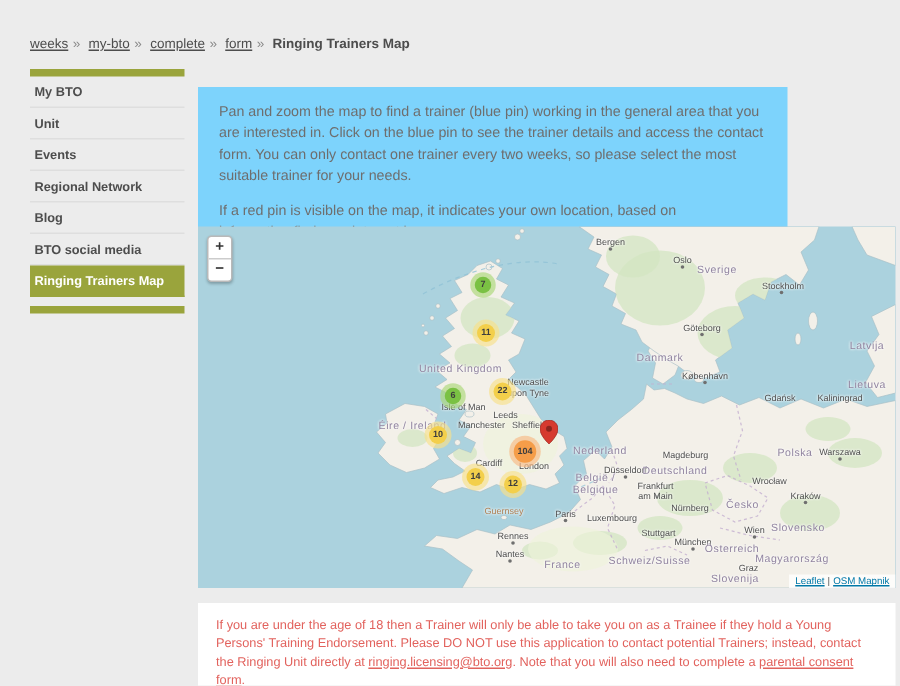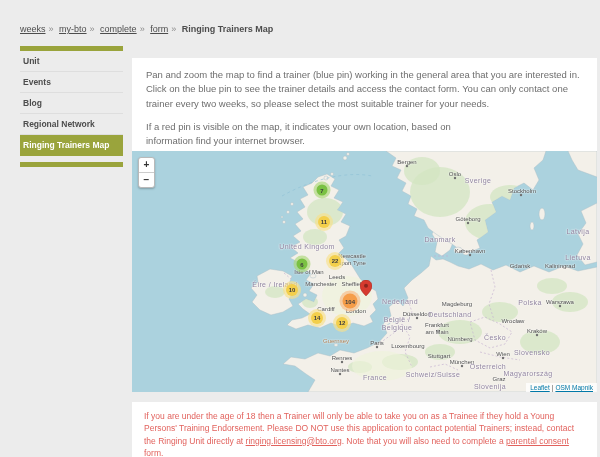--- a/index.html
+++ b/index.html
@@ -23,22 +23,22 @@
 
   
   .sidebar{position:absolute;left:20px;top:46px;width:103px}
   .sb-bar{height:5px;background:var(--accent)}
   .sb-item{height:20px;line-height:20px;font-size:8.5px;font-weight:bold;color:var(--head);
            padding-left:3px;border-bottom:1px solid #dedede;cursor:pointer;white-space:nowrap;overflow:hidden}
   .sb-item.active{background:var(--accent);color:#fff;border-bottom:1px solid var(--accent)}
   .sb-gap{height:6px}
 
   
-  .intro{position:absolute;left:132px;top:58px;width:465px;box-sizing:border-box;
-         background:#ffffff;padding:10px 14px 8px}
+  .intro{position:absolute;left:132px;top:58px;width:393px;box-sizing:border-box;
+         background:#7dd3fc;padding:10px 14px 8px}
   .intro p{margin:0 0 9px;font-size:9.5px;line-height:1.5;color:var(--txt);white-space:pre-line}
   .intro p:last-child{margin-bottom:0}
 
   
   .map{position:absolute;left:132px;top:151px;width:465px;height:241px;background:var(--sea);
        overflow:hidden;cursor:grab}
   .map svg{position:absolute;left:0;top:0}
   .land{fill:var(--land);stroke:#a9bfc6;stroke-width:.45}
   .forest{fill:var(--forest);opacity:.75}
   .farm{fill:#eef3da;opacity:.6}
@@ -101,30 +101,32 @@
   
     <span>
       <span class="bc-label current">Ringing Trainers Map</span><span class="bc-sep"></span>
     </span>
   </nav>
 
 <aside class="sidebar">
   <div class="sb-bar"></div>
   <div>
 
+      <div class="sb-item">My BTO</div>
 
       <div class="sb-item">Unit</div>
 
       <div class="sb-item">Events</div>
 
+      <div class="sb-item">Regional Network</div>
+
       <div class="sb-item">Blog</div>
 
-      <div class="sb-item">Regional Network</div>
-
-
+
+      <div class="sb-item">BTO social media</div>
 
       <div class="sb-item active">Ringing Trainers Map</div>
     </div>
   <div class="sb-gap"></div>
   <div class="sb-bar"></div>
 </aside>
 
 <section class="intro">
   <p>Pan and zoom the map to find a trainer (blue pin) working in the general area that you are interested in. Click on the blue pin to see the trainer details and access the contact form. You can only contact one trainer every two weeks, so please select the most suitable trainer for your needs.</p>
   <p>If a red pin is visible on the map, it indicates your own location, based on

